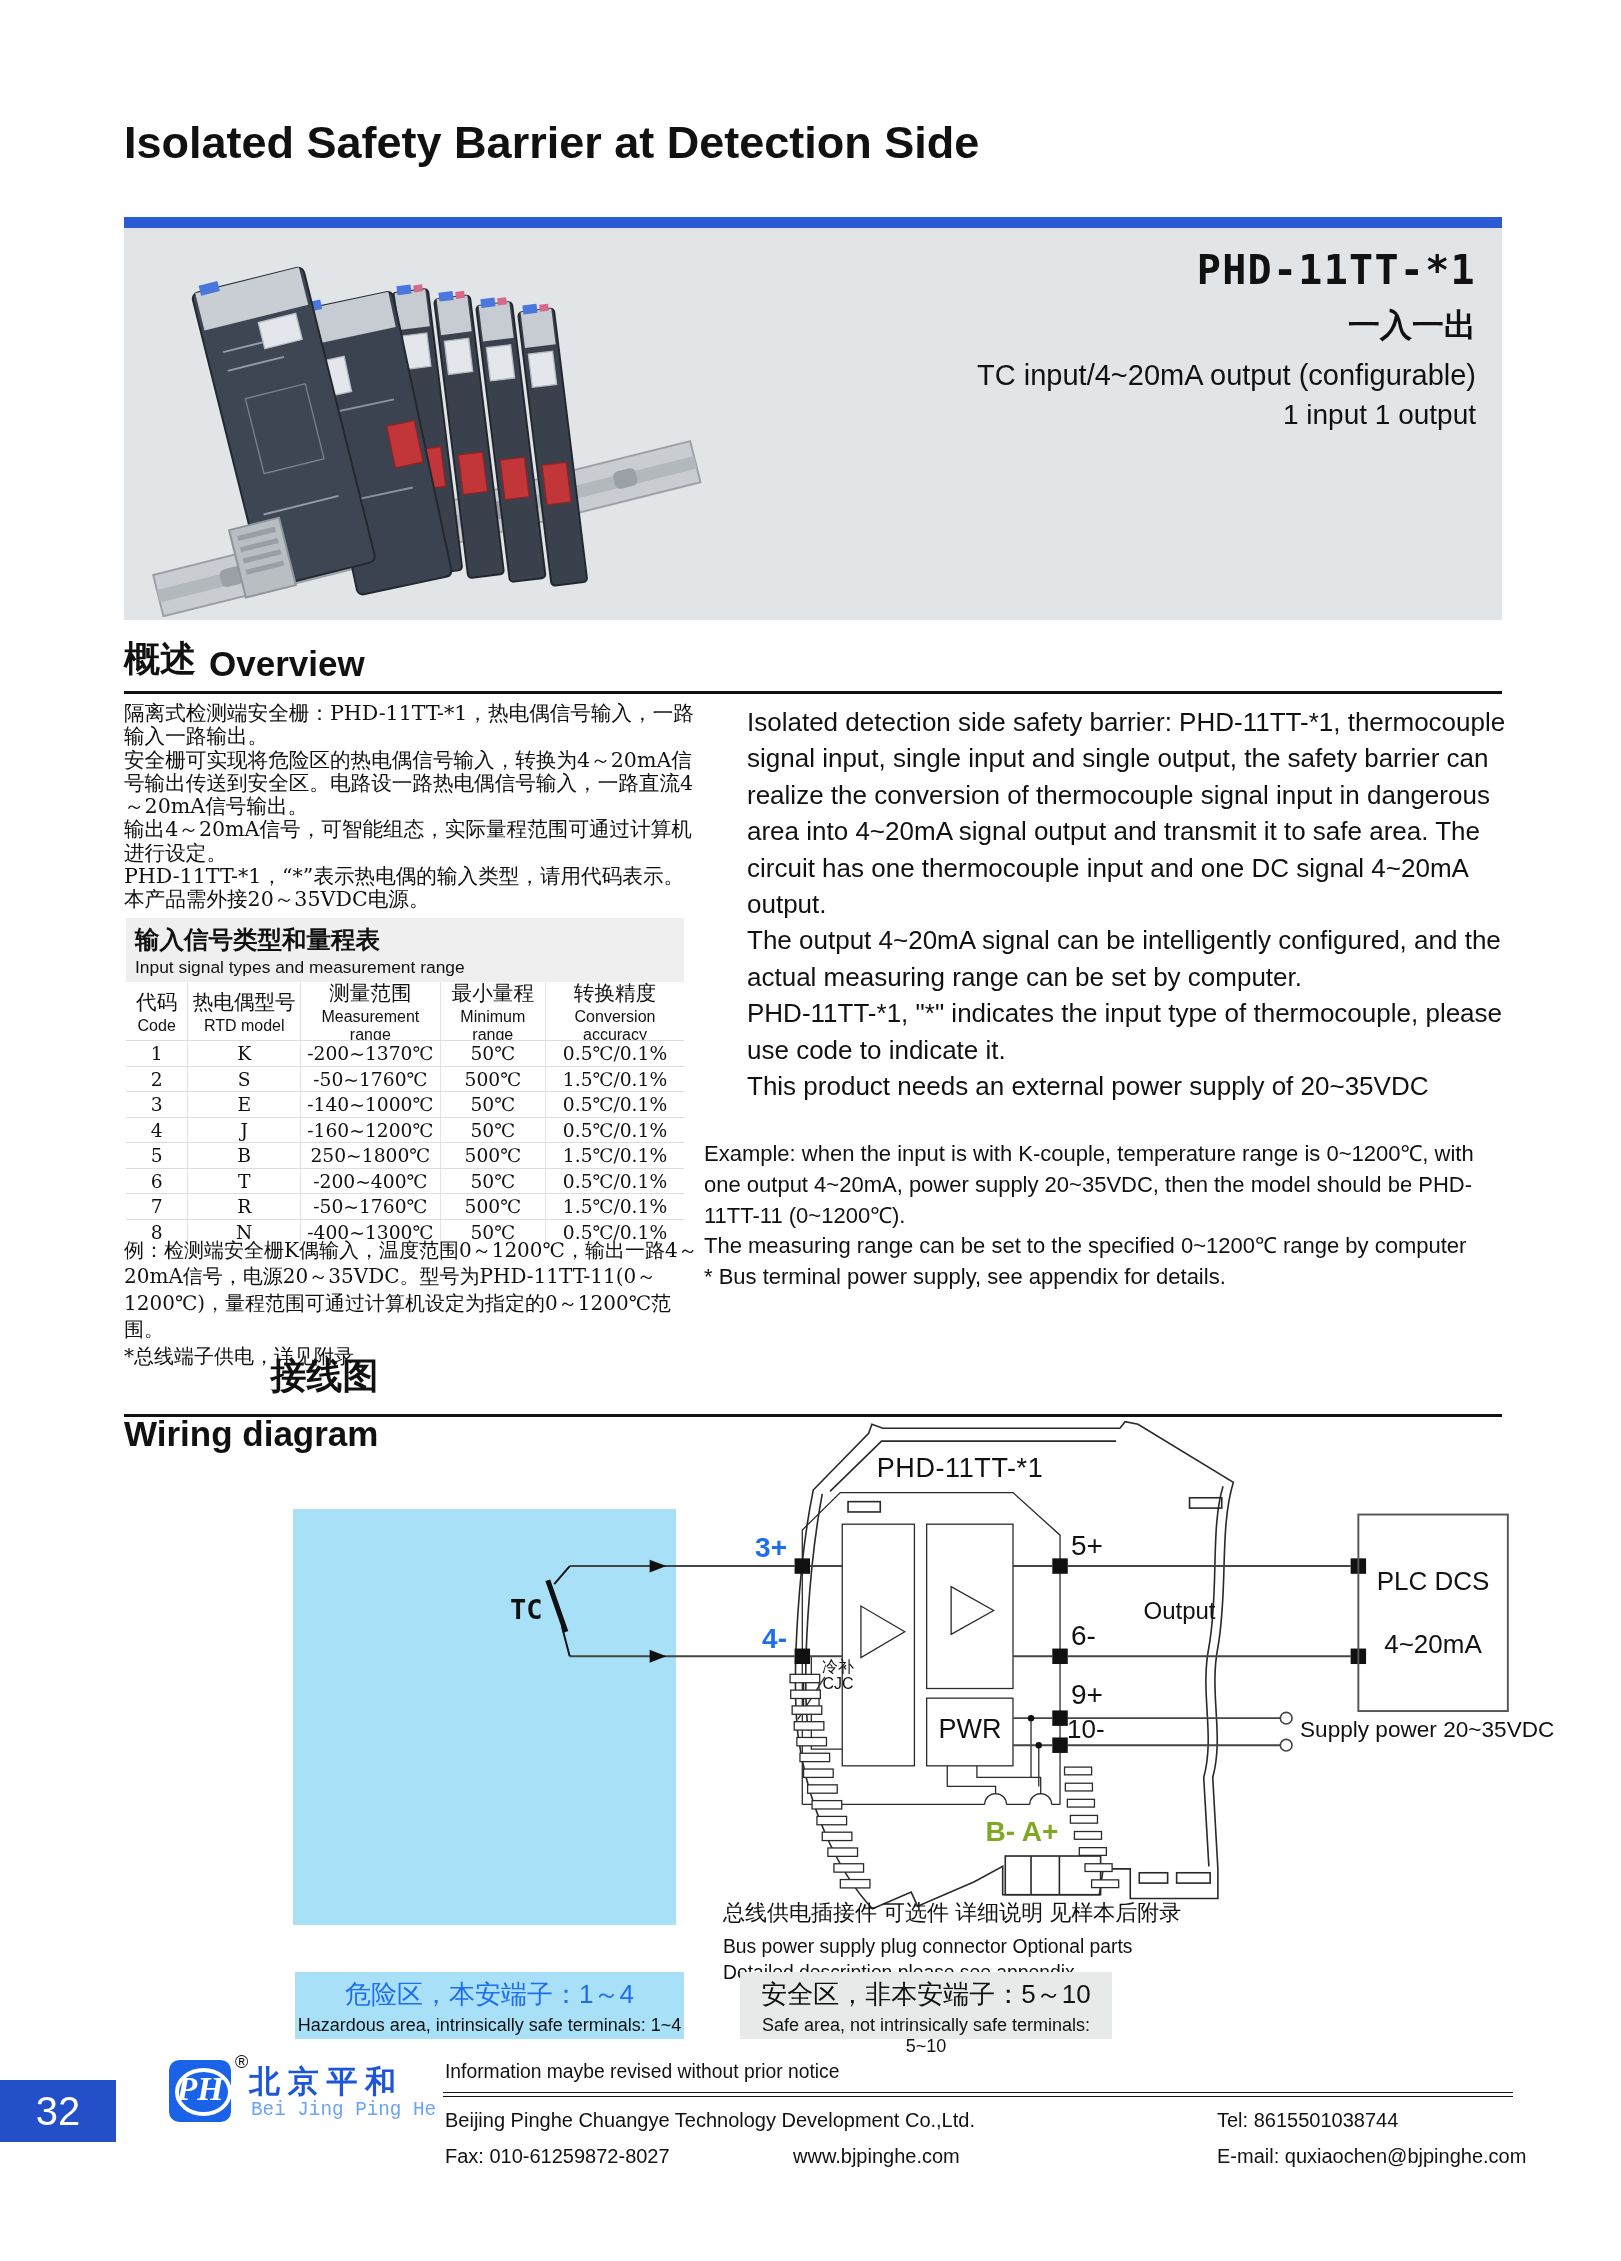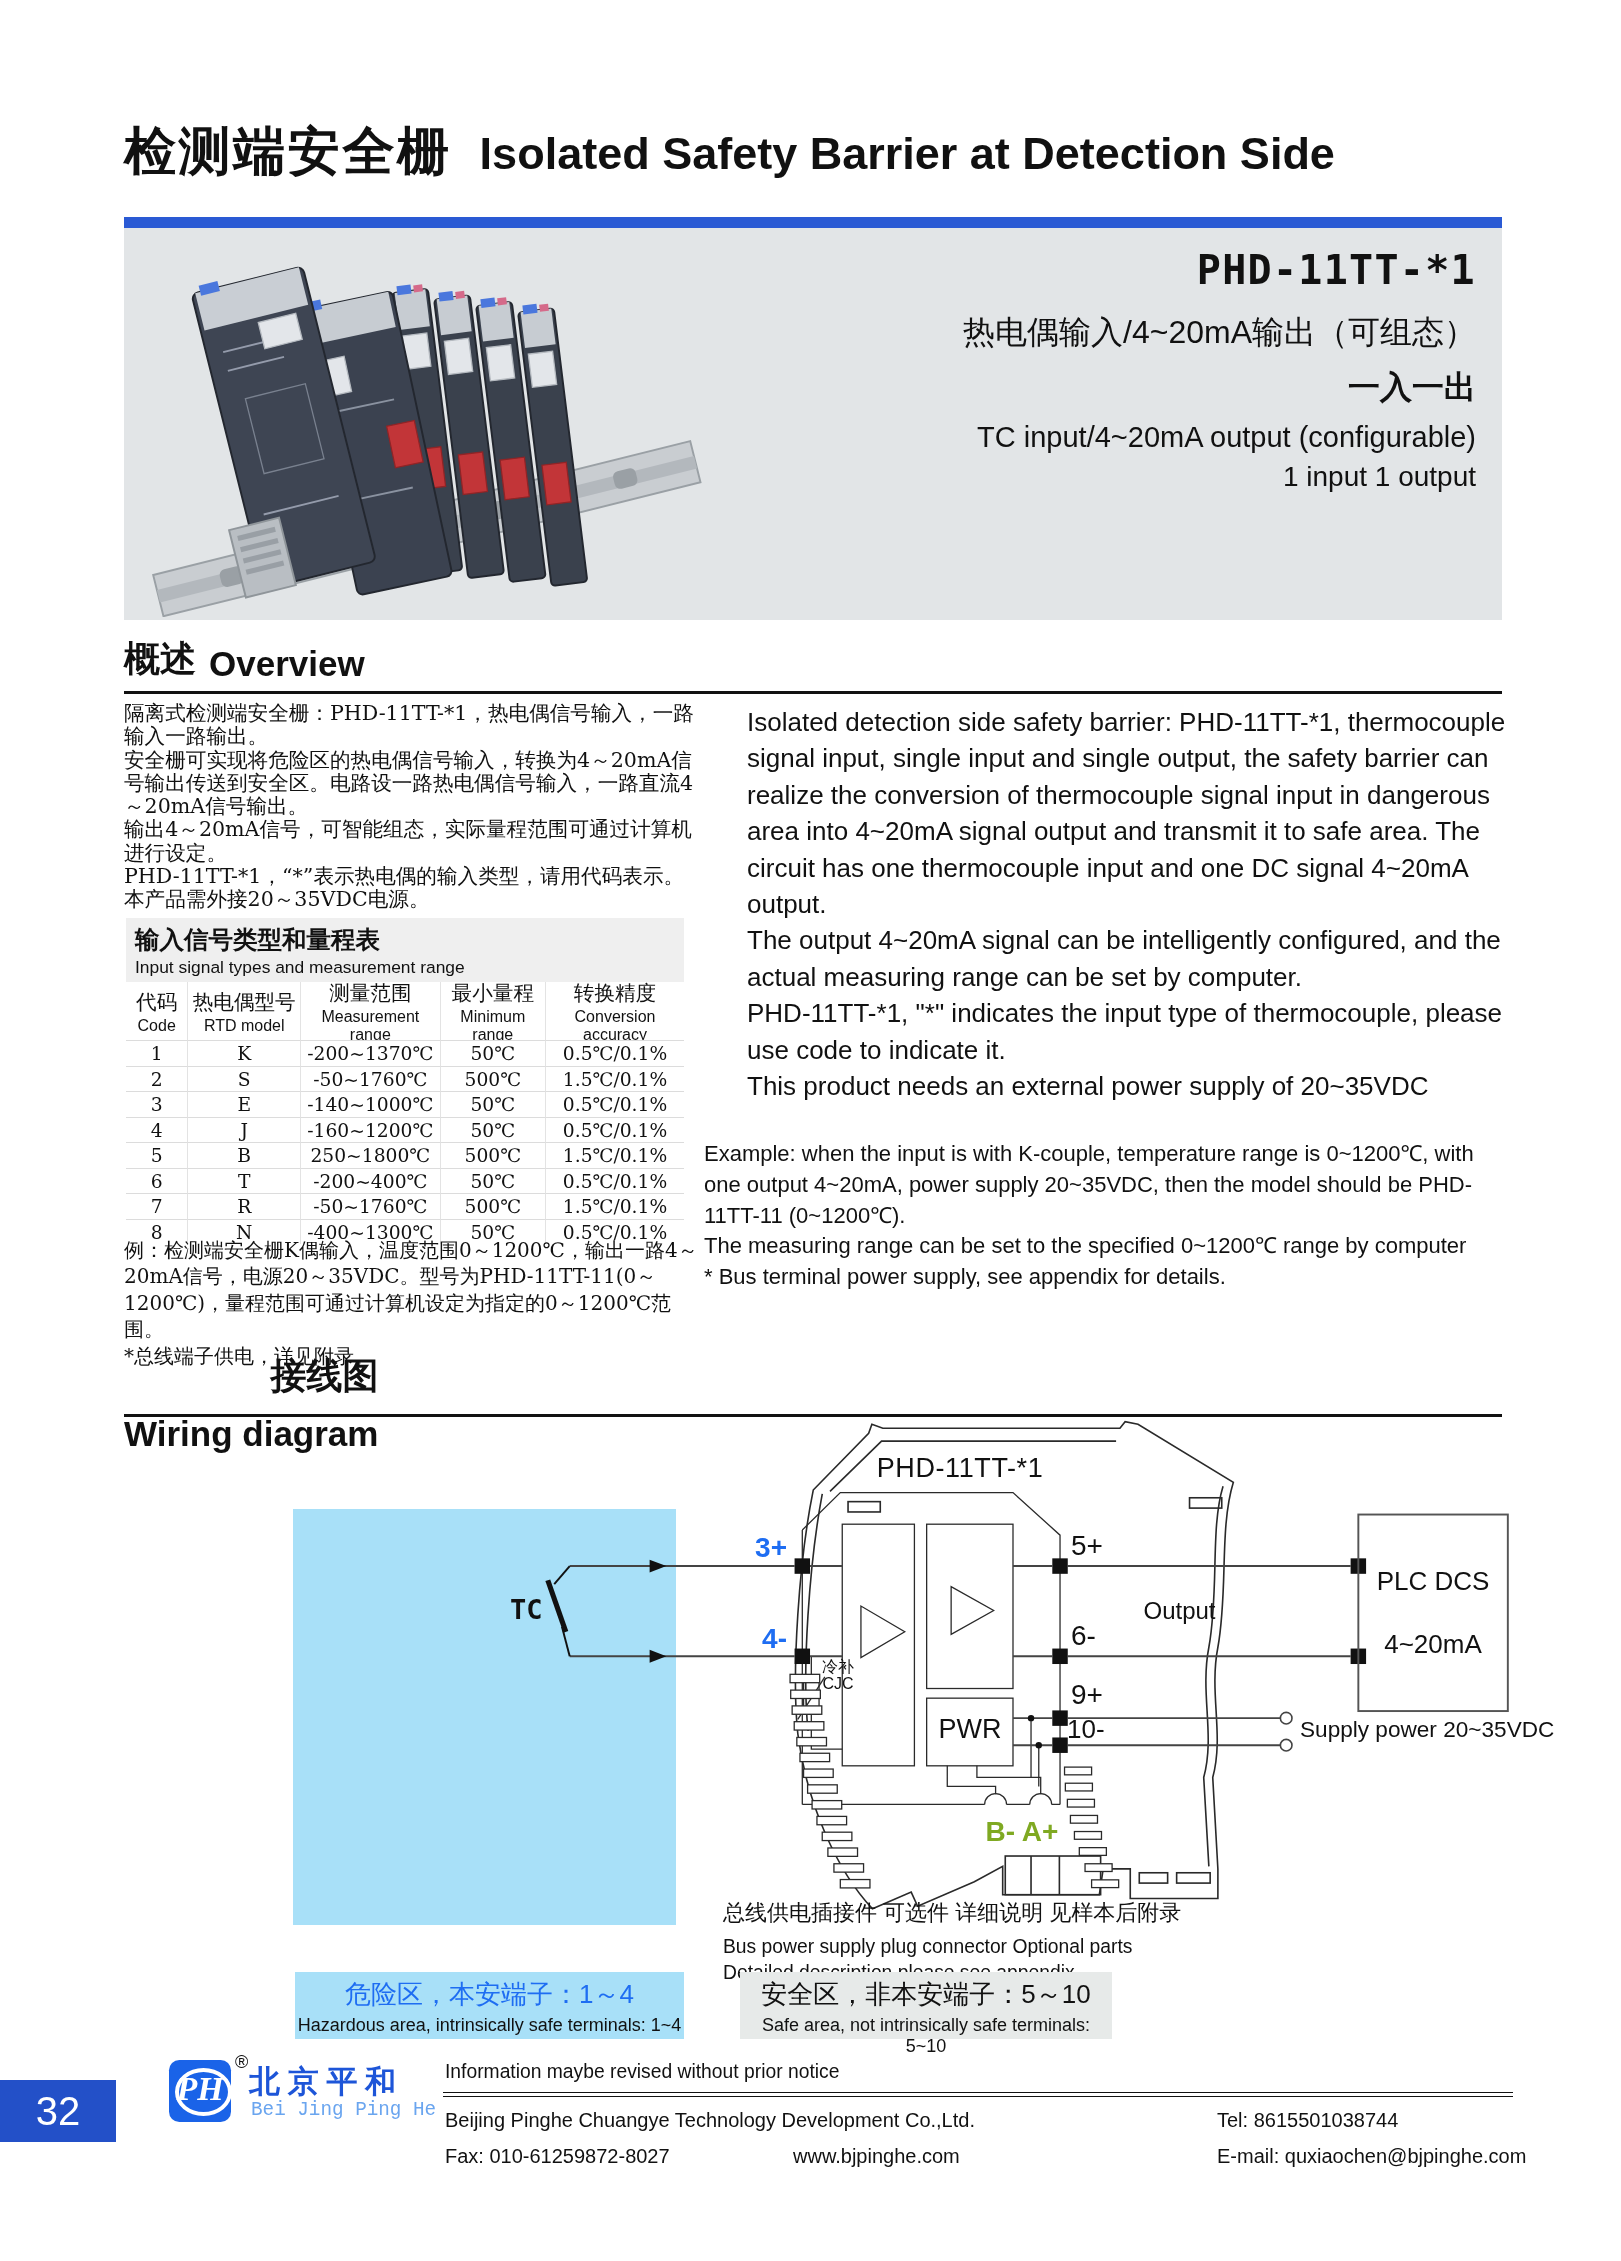--- a/index.html
+++ b/index.html
@@ -104,21 +104,20 @@
   .f-fax{position:absolute;left:445px;top:2145px;font-size:20px;}
   .f-web{position:absolute;left:793px;top:2145px;font-size:20px;}
   .f-email{position:absolute;left:1217px;top:2145px;font-size:20px;}
 </style>
 </head>
 <body>
 
 <div class="page">
 
   <div class="title-row">
-    <span class="title-cn">检测端安全栅</span>
     <span class="title-en">Isolated Safety Barrier at Detection Side</span>
   </div>
 
   <div class="blue-bar"></div>
 
   <div class="hero">
     <svg class="hero-photo" viewBox="0 0 920 592">
 
       <g transform="rotate(-14 460 430)">
         <rect x="20" y="420" width="860" height="66" fill="#c9cdd1" stroke="#9aa0a5" stroke-width="3"></rect>
@@ -186,21 +185,20 @@
           <rect x="118" y="432" width="80" height="108" fill="#b9bec3" stroke="#8f959a" stroke-width="3"></rect>
           <rect x="128" y="444" width="60" height="8" fill="#999fa5"></rect>
           <rect x="128" y="462" width="60" height="8" fill="#999fa5"></rect>
           <rect x="128" y="480" width="60" height="8" fill="#999fa5"></rect>
           <rect x="128" y="498" width="60" height="8" fill="#999fa5"></rect>
         </g>
       </g>
     </svg>
     <div class="hero-text">
       <div class="hero-model">PHD-11TT-*1</div>
-      <div class="hero-cn1">热电偶输入/4~20mA输出（可组态）</div>
       <div class="hero-cn2">一入一出</div>
       <div class="hero-en1">TC input/4~20mA output (configurable)</div>
       <div class="hero-en2">1 input 1 output</div>
     </div>
   </div>
 
   <div class="sec-head" style="top:635px;">
     <span class="sec-cn">概述</span>
     <span class="sec-en">Overview</span>
   </div>

